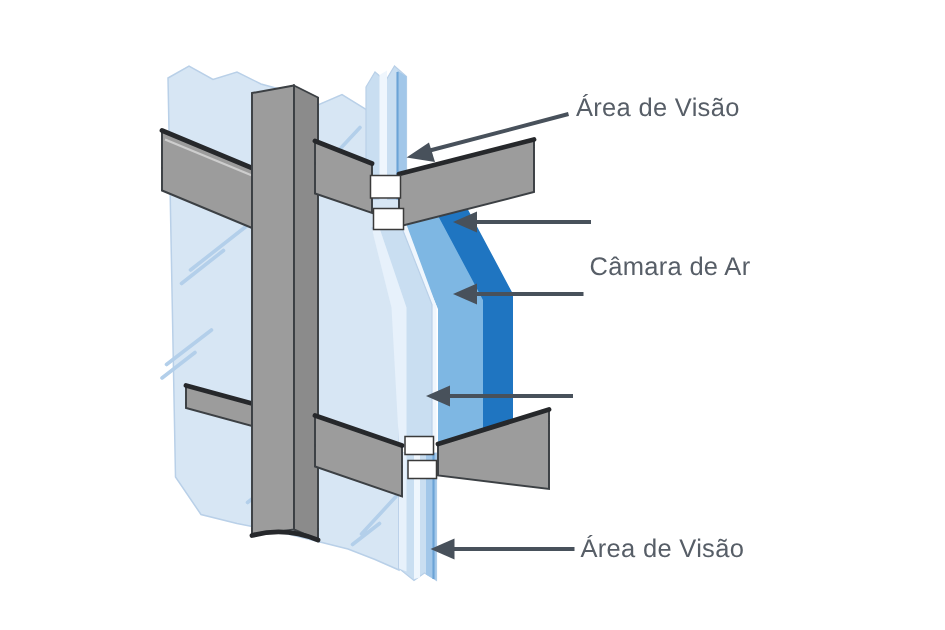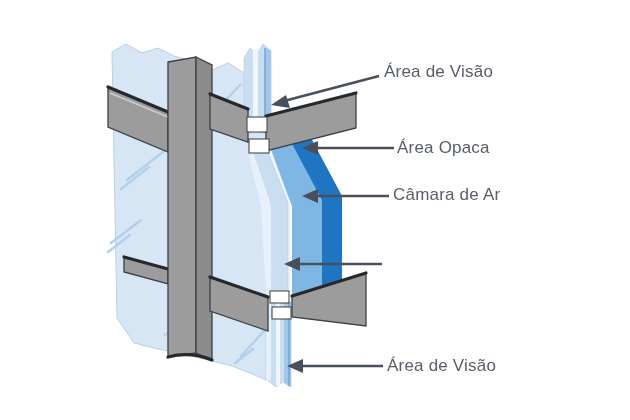--- a/index.html
+++ b/index.html
@@ -130,16 +130,15 @@
         <polygon class="head" points="284,264 300,257 300,271"></polygon>
       </g>
       <g>
         <line class="leader" x1="383" y1="366" x2="300" y2="366"></line>
         <polygon class="head" points="287,366 303,359 303,373"></polygon>
       </g>
     </g>
   </svg>
 
   <div class="label" style="left:384px;top:62px">Área de Visão</div>
-  <div class="label" style="left:397px;top:138px">Área Opaca</div>
-  <div class="label" style="left:393px;top:185px">Câmara de Ar</div>
+  <div class="label" style="left:393px;top:168px">Câmara de Ar</div>
   <div class="label" style="left:387px;top:356px">Área de Visão</div>
 </div>
 
 </body></html>

